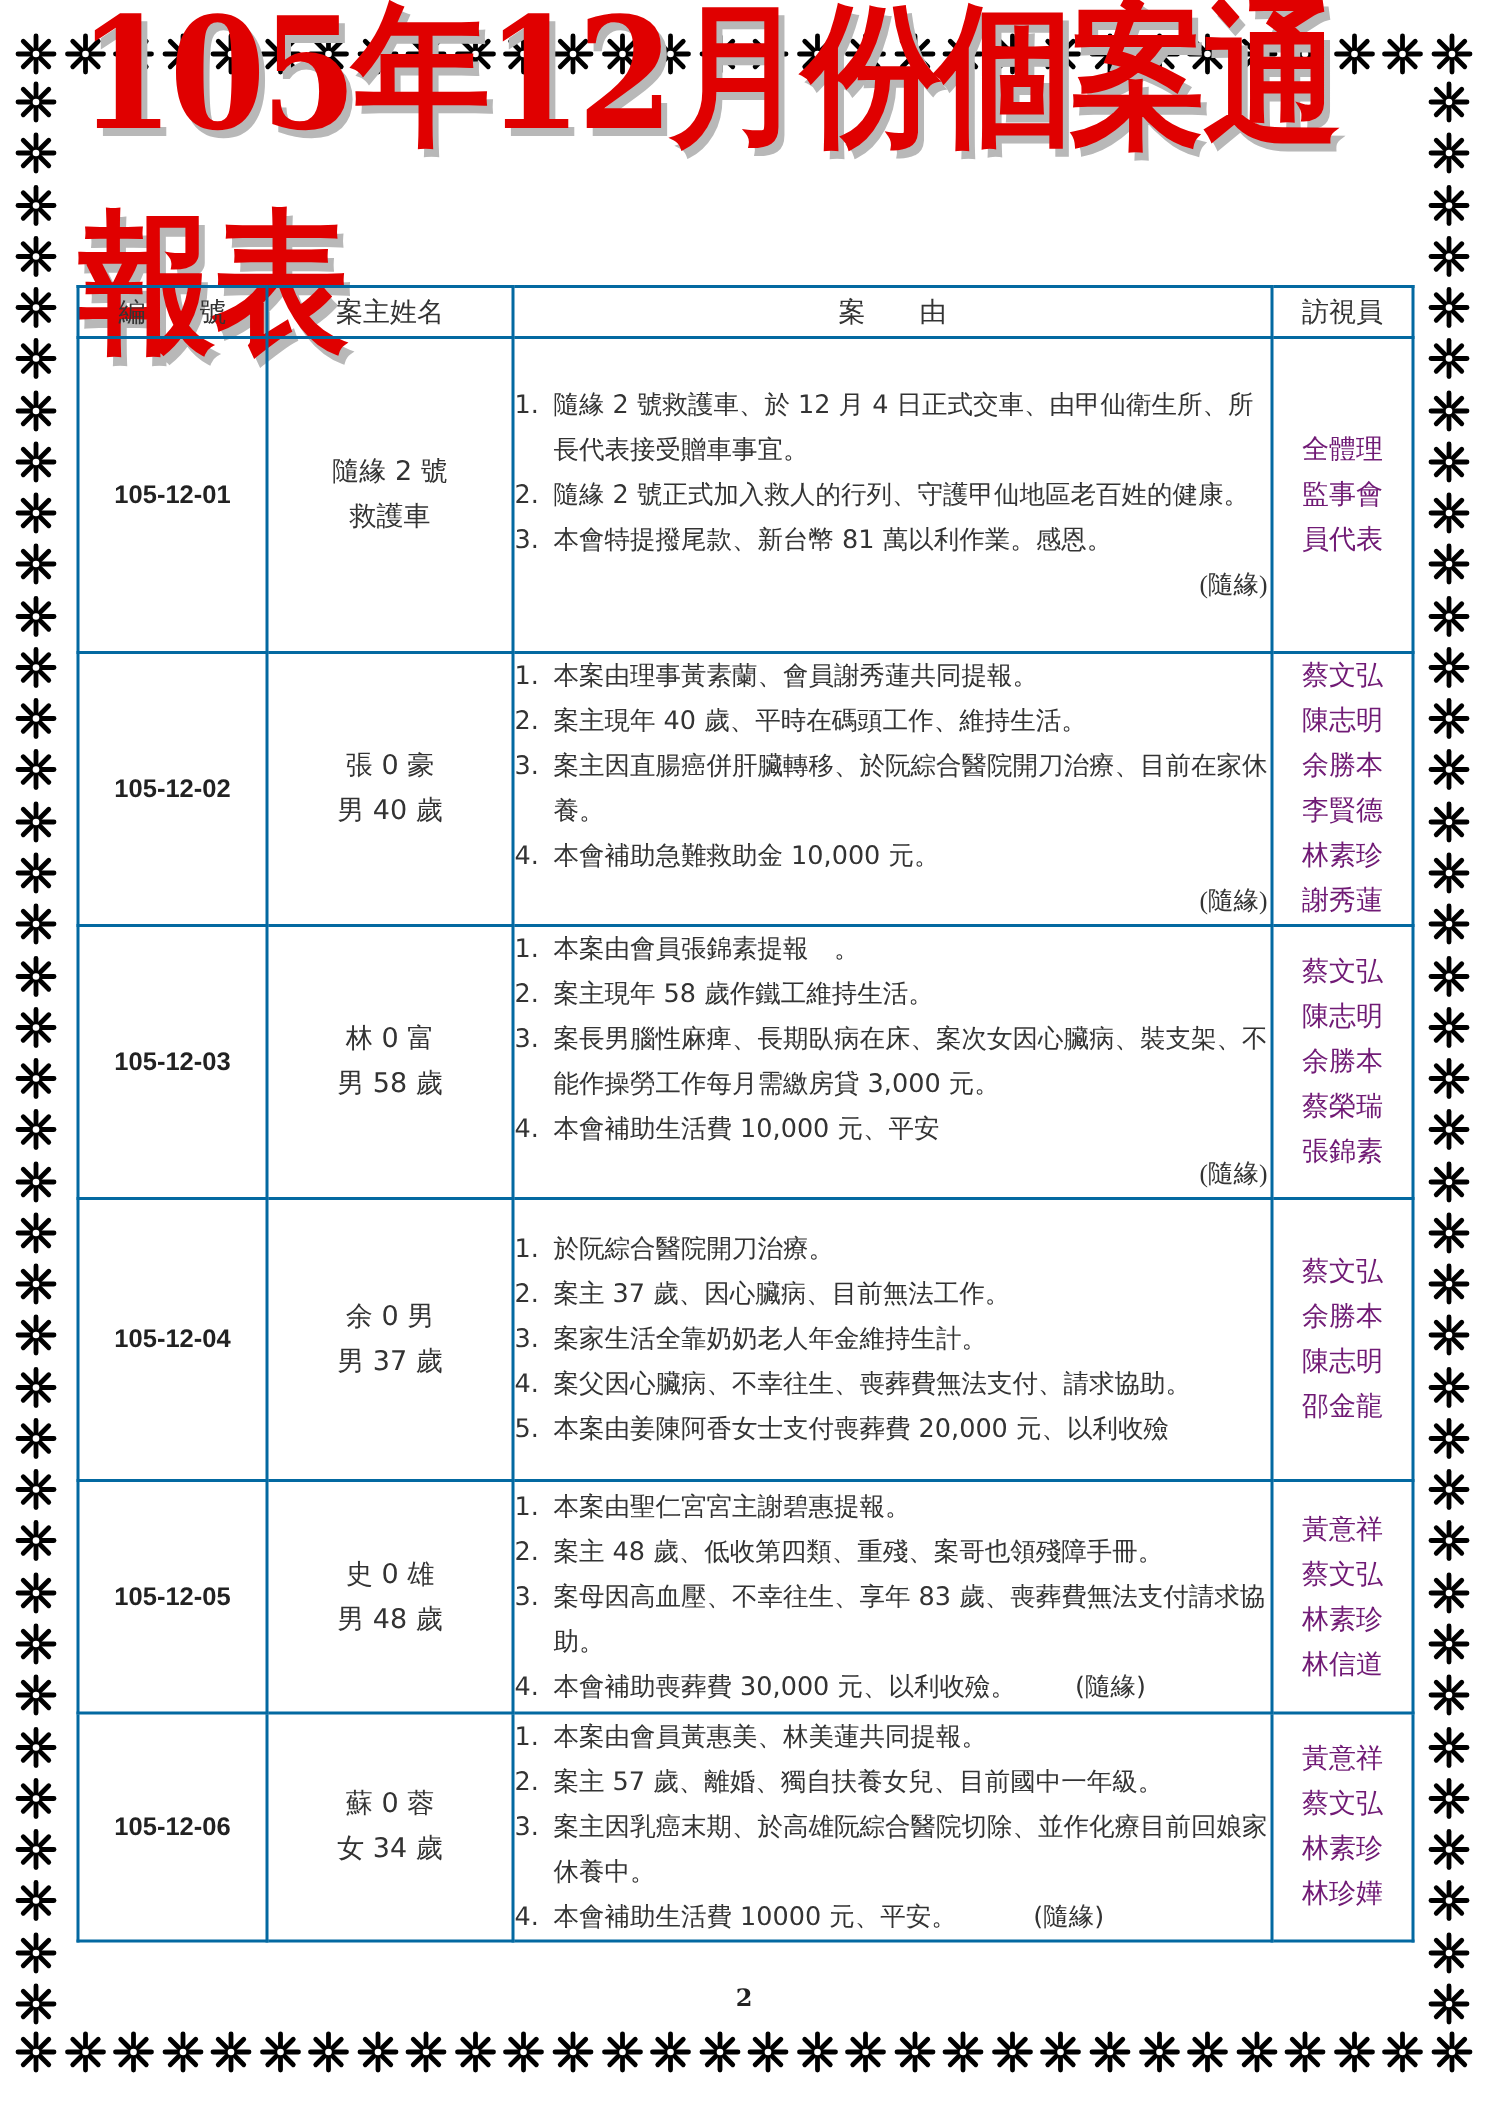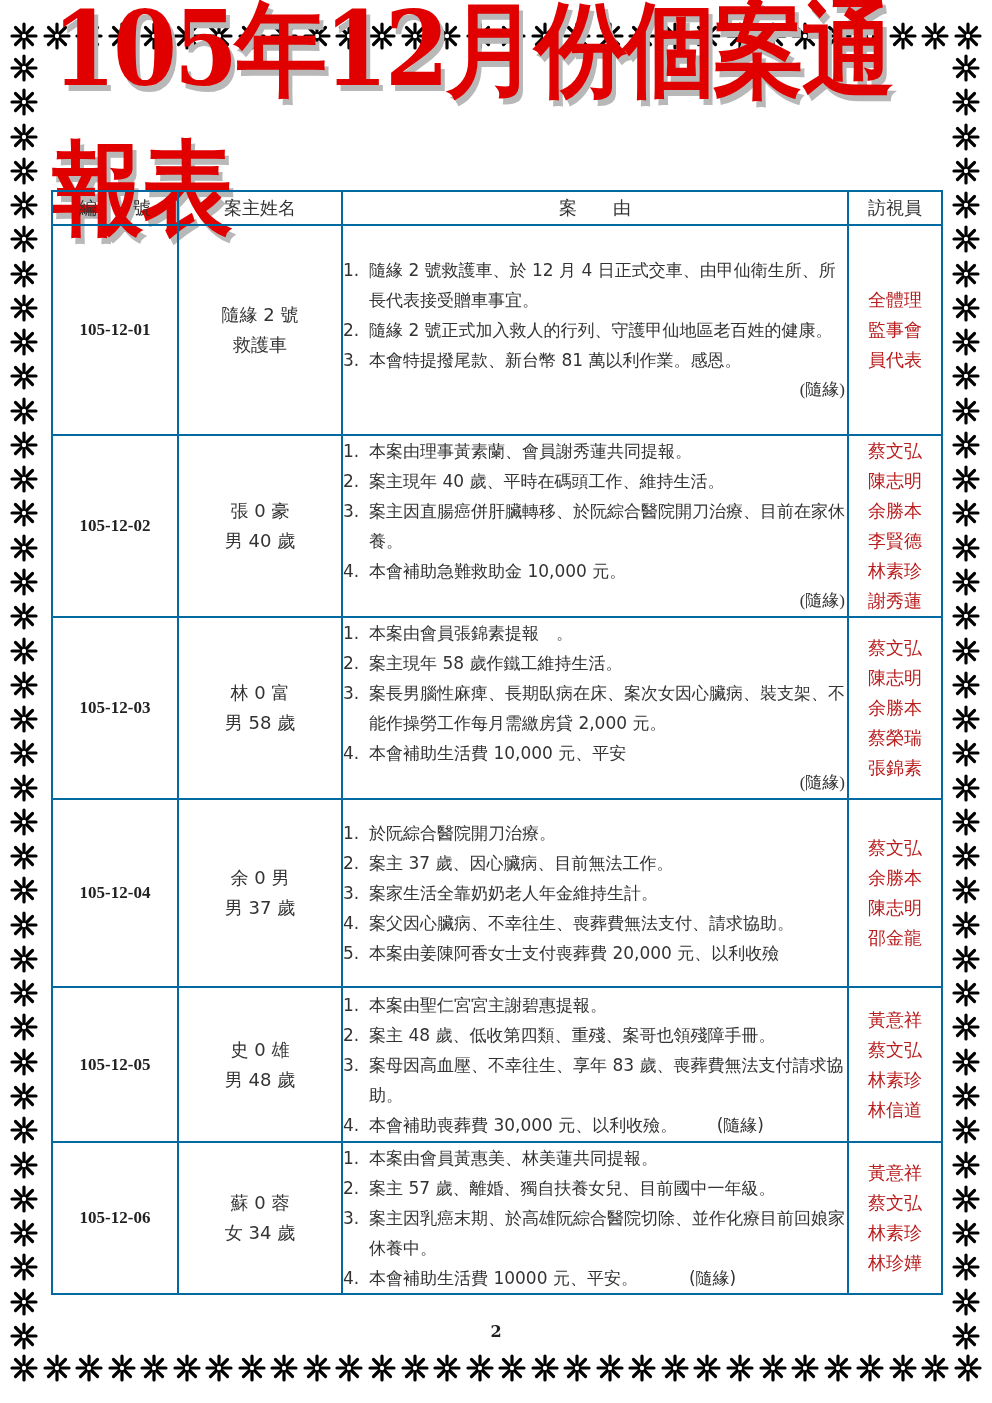--- a/index.html
+++ b/index.html
@@ -22,24 +22,24 @@
            text-shadow: 4px 5px 0 #b8b8b8; transform: scaleY(1.12); }
 
   table.report { position: absolute; left: 51px; top: 190px; width: 890px;
                  border-collapse: collapse; table-layout: fixed; }
   table.report td, table.report th { border: 2px solid #0369a1; padding: 0; vertical-align: middle; }
   th { font-weight: normal; font-size: 18px; height: 32px; color: #333; }
   .col-id { width: 126px; }
   .col-name { width: 164px; }
   .col-reason { width: 506px; }
   .col-visitor { width: 94px; }
-  td.id { text-align: center; font-weight: bold; font-size: 17px; font-family: Liberation Serif, serif; border-radius: 22px; }
+  td.id { text-align: center; font-weight: bold; font-size: 17px; font-family: Liberation Sans, sans-serif; border-radius: 22px; }
   td.name { text-align: center; font-size: 18px; line-height: 30px; color: #333; margin-left: 35px; }
   td.reason { vertical-align: top; padding: 4px 6px 4px 8px; font-size: 17px; line-height: 30px; color: #333; }
-  td.visitors { text-align: center; font-size: 18px; line-height: 30px; color: #b91c1c; }
+  td.visitors { text-align: center; font-size: 18px; line-height: 30px; color: #701a75; }
   ol.items { margin: 0; padding: 0; list-style: none; }
   ol.items li { display: flex; }
   ol.items li .num { width: 26px; flex: none; }
   .sign { text-align: right; padding-right: 2px; font-family: Liberation Serif, serif; }
 
   .page-num { position: absolute; left: 0; width: 992px; top: 1322px; text-align: center;
               font-family: "DejaVu Serif", "Liberation Serif", serif; font-weight: bold; font-size: 16px; }
 </style>
 </head>
 <body>
@@ -1643,21 +1643,21 @@
             <li>
               <span class="num">1.</span>
               <span>本案由會員張錦素提報　。</span>
             </li>
             <li>
               <span class="num">2.</span>
               <span>案主現年 58 歲作鐵工維持生活。</span>
             </li>
             <li>
               <span class="num">3.</span>
-              <span>案長男腦性麻痺、長期臥病在床、案次女因心臟病、裝支架、不能作操勞工作每月需繳房貸 2,000 元。</span>
+              <span>案長男腦性麻痺、長期臥病在床、案次女因心臟病、裝支架、不能作操勞工作每月需繳房貸 3,000 元。</span>
             </li>
             <li>
               <span class="num">4.</span>
               <span>本會補助生活費 10,000 元、平安</span>
             </li>
           </ol>
           <div class="sign">(隨緣)</div>
         </td>
         <td class="visitors">
           <div>蔡文弘</div>

